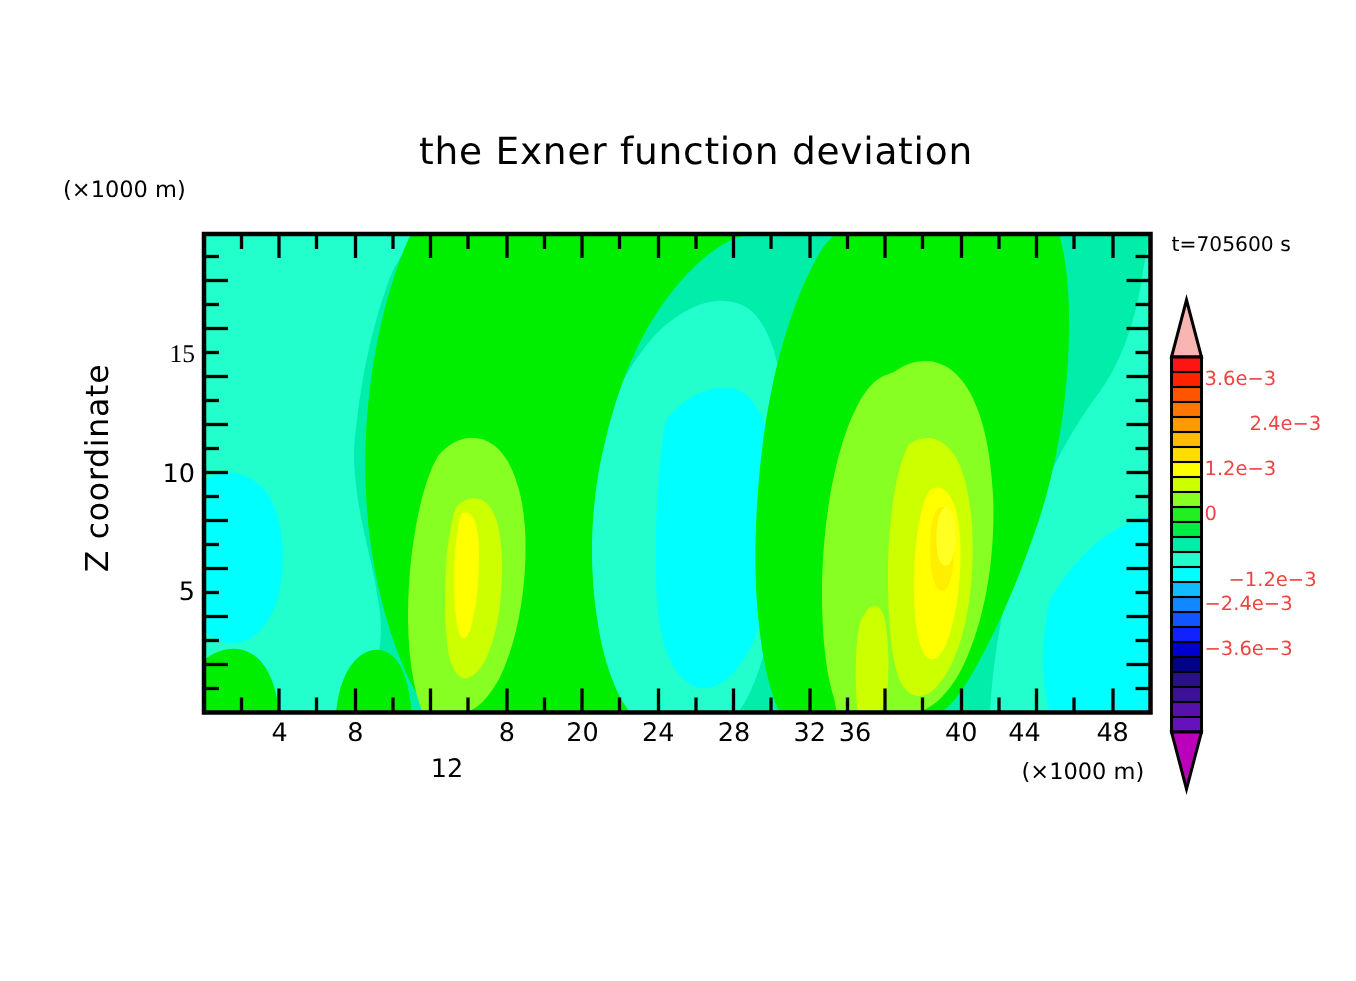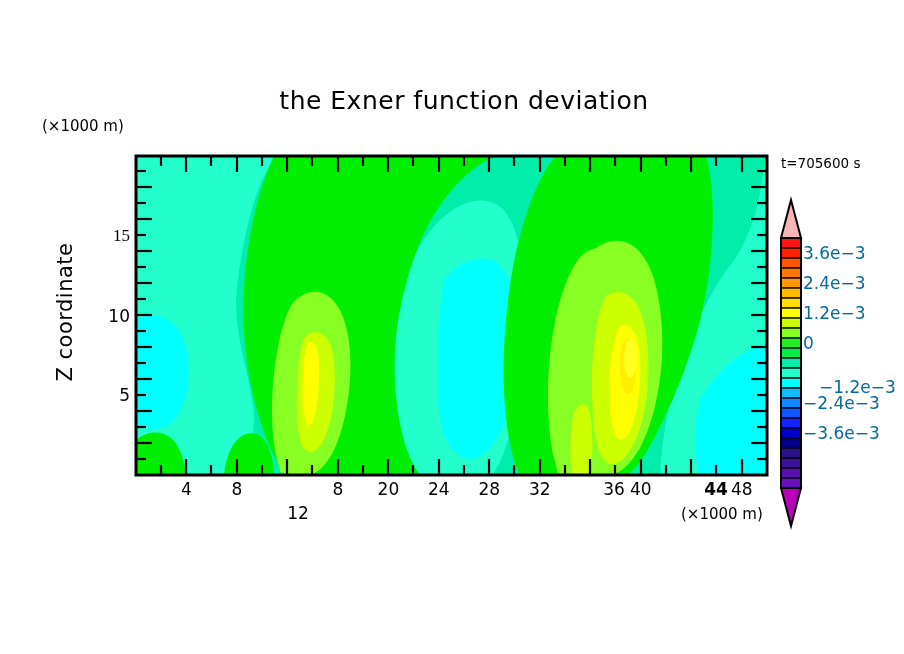--- a/index.html
+++ b/index.html
@@ -78,22 +78,22 @@
     left: 104px;
     font-size: 17px;
     text-align: right;
     width: 26px;
     color: #000;
     transform: translateY(-50%);
   }
   .cbar-label {
     position: absolute;
     left: 803px;
-    font-size: 17px;
-    color: #0369a1;
+    font-size: 13px;
+    color: #ef4444;
     transform: translateY(-50%);
     white-space: nowrap;
   }
 </style>
 </head>
 <body>
 
 <div id="root">
 
   <svg class="fig" width="904" height="654">
@@ -311,33 +311,33 @@
 
   <div id="xticks">
       <div class="xtick-label" style="left: 186.48px;">4</div>
       <div class="xtick-label" style="left: 236.96px;">8</div>
       <div class="xtick-label" style="left: 298px; margin-top: 24px;">12</div>
       <div class="xtick-label" style="left: 337.92px;">8</div>
       <div class="xtick-label" style="left: 388.4px;">20</div>
       <div class="xtick-label" style="left: 438.88px;">24</div>
       <div class="xtick-label" style="left: 489.36px;">28</div>
       <div class="xtick-label" style="left: 539.84px;">32</div>
-      <div class="xtick-label" style="left: 614px;">36</div>
+      <div class="xtick-label" style="left: 570px;">36</div>
       <div class="xtick-label" style="left: 640.8px;">40</div>
-      <div class="xtick-label" style="left: 716px; font-weight: bold;">44</div>
+      <div class="xtick-label" style="left: 683px;">44</div>
       <div class="xtick-label" style="left: 741.76px;">48</div>
     </div>
   <div id="yticks">
       <div class="ytick-label" style="top: 395.25px;">5</div>
       <div class="ytick-label" style="top: 315.5px;">10</div>
       <div class="ytick-label" style="top: 235.75px; font-family: Liberation Serif, serif;">15</div>
     </div>
   <div id="cbarticks">
       <div class="cbar-label" style="top: 253px;">3.6e−3</div>
-      <div class="cbar-label" style="top: 283px;">2.4e−3</div>
+      <div class="cbar-label" style="top: 283px; padding-left: 30px;">2.4e−3</div>
       <div class="cbar-label" style="top: 313px;">1.2e−3</div>
       <div class="cbar-label" style="top: 343px;">0</div>
       <div class="cbar-label" style="top: 387px; padding-left: 16px;">−1.2e−3</div>
       <div class="cbar-label" style="top: 403px;">−2.4e−3</div>
       <div class="cbar-label" style="top: 433px;">−3.6e−3</div>
     </div>
 
 </div>
 
 </body></html>

